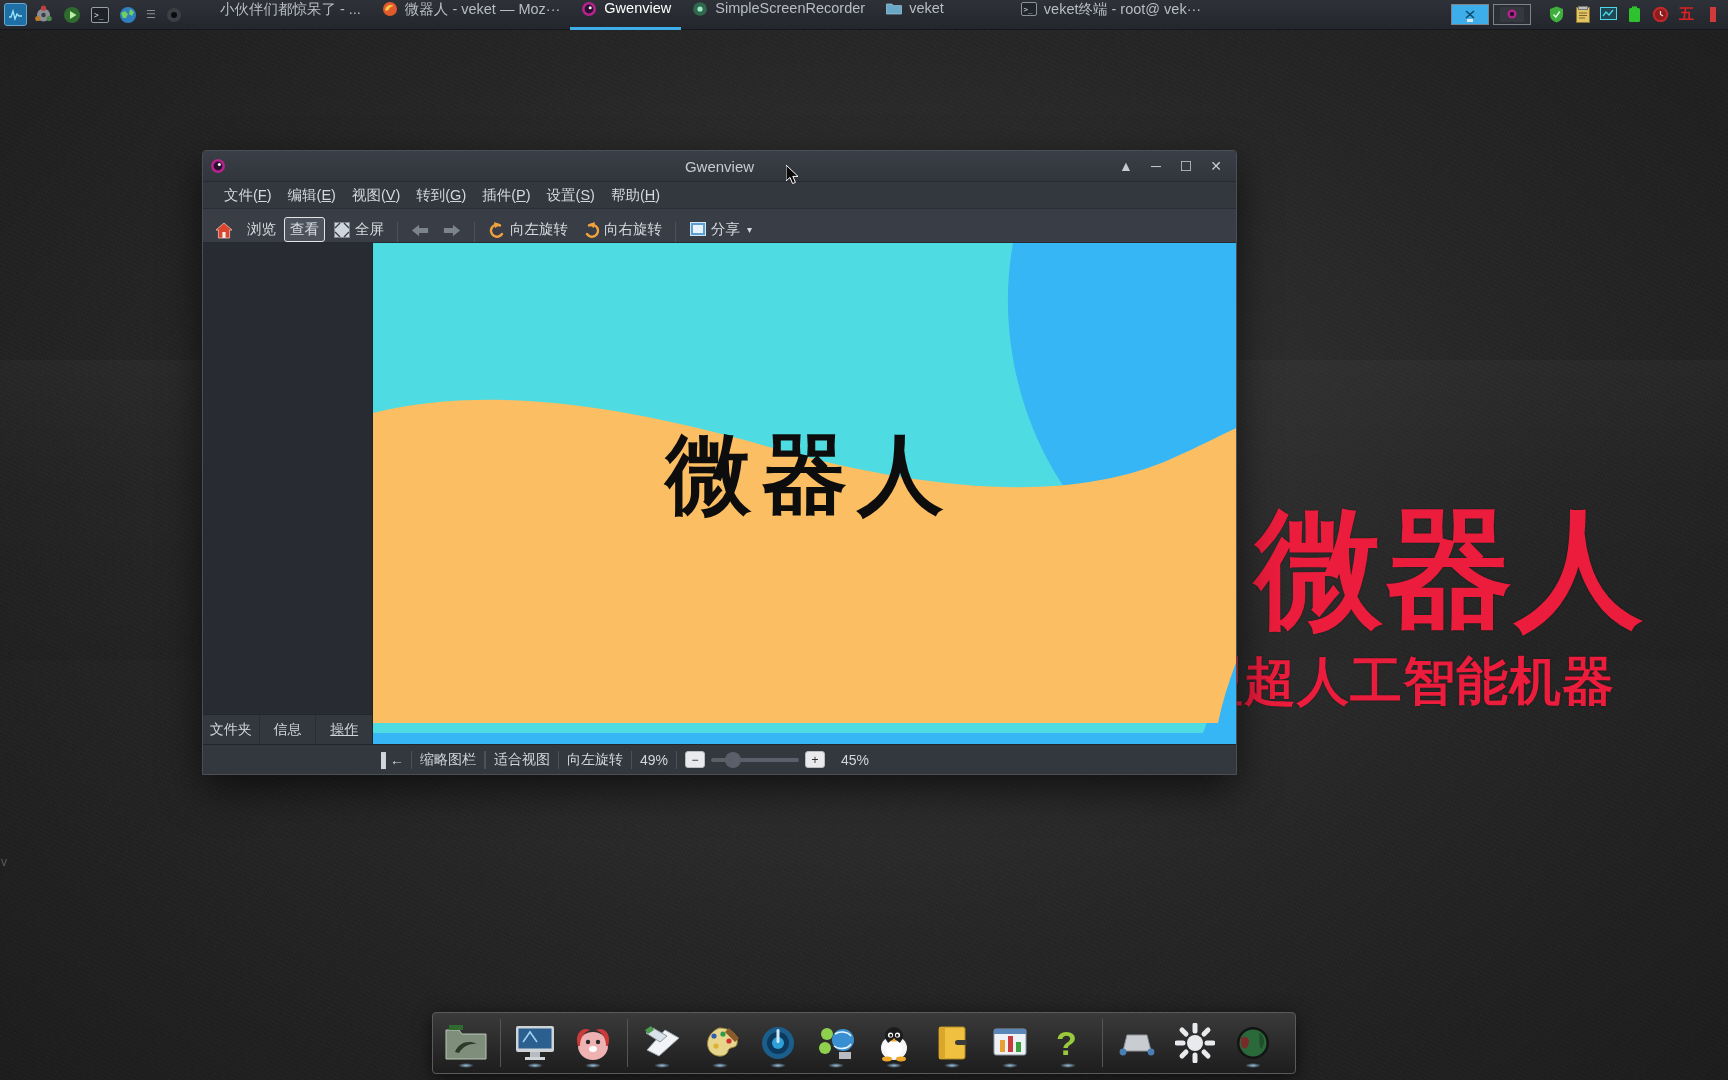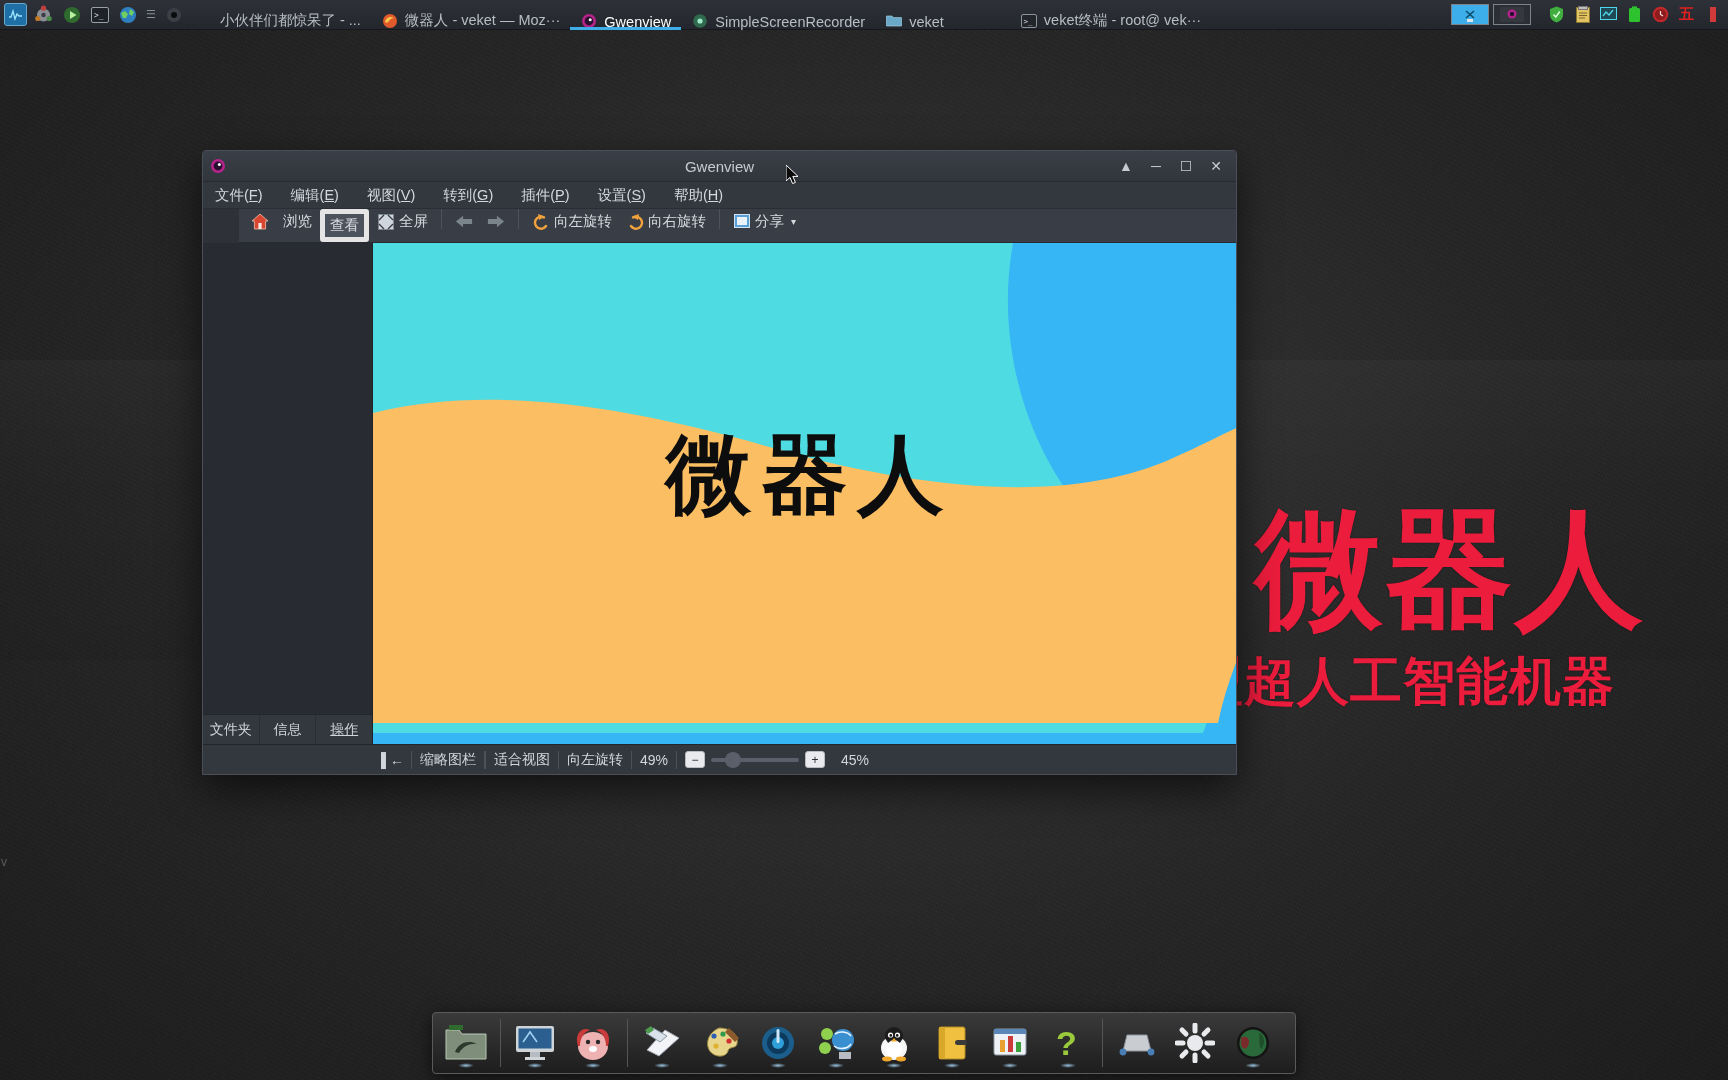--- a/index.html
+++ b/index.html
@@ -69,21 +69,21 @@
   .tb-launcher {
     width: 23px; height: 23px;
     border-radius: 3px;
     display: flex; align-items: center; justify-content: center;
     font-size: 14px; line-height: 1;
     cursor: pointer;
   }
   .tb-sep { color: #8a8f98; font-size: 11px; padding: 0 2px; }
   .tb-tasks { display: flex; align-items: center; height: 30px; flex: 1; }
   .tb-task {
-    display: flex; align-items: flex-end; gap: 6px;
+    display: flex; align-items: flex-start; gap: 6px;
     height: 30px; padding: 0 10px;
     color: #b9bdc4; font-size: 14.5px;
     white-space: nowrap; cursor: pointer;
     position: relative;
   }
   .tb-task.active { color: #ffffff; }
   .tb-task.active::after {
     content: ""; position: absolute; left: 0; right: 0; bottom: 0;
     height: 3px; background: #3daee9;
   }
@@ -136,46 +136,44 @@
     color: #c6cad1; font-size: 15px;
     pointer-events: none;
   }
   .gv-winbtns { margin-left: auto; display: flex; align-items: center; gap: 14px; padding-right: 6px; z-index:2; }
   .gv-winbtn { color: #c6cad1; font-size: 14px; cursor: pointer; width: 16px; text-align:center; line-height:1; }
 
   .gv-menubar {
     height: 27px;
     background: #33373e;
     display: flex; align-items: center;
-    padding-left: 4px;
+    padding-left: 13px;
     border-bottom: 1px solid #2a2d33;
-    gap: 12px;
   }
   .gv-menu {
     color: #d4d8de; font-size: 14.5px;
     padding: 3px 8px; cursor: pointer;
     white-space: nowrap;
   }
   .gv-menu u { text-decoration: underline; }
 
   .gv-toolbar {
     height: 34px;
     background: #393d45;
-    display: flex; align-items: flex-start;
+    display: flex; align-items: flex-end;
     gap: 2px; padding: 0 6px;
     border-bottom: 1px solid #262930;
-    margin-left: 36px;
   }
   .tbtn {
     display: flex; align-items: center; gap: 4px;
     color: #d6dae0; font-size: 14.5px;
     padding: 3px 6px; border-radius: 3px;
     cursor: pointer; white-space: nowrap;
   }
-  .tbtn.pressed { background: #4d535c; border: 5px solid #e5e5e5; padding: 2px 5px; }
+  .tbtn.pressed { background: #4d535c; border: 1px solid #e5e5e5; padding: 2px 5px; }
   .tb-icon { width: 18px; height: 18px; display:inline-flex; align-items:center; justify-content:center; font-size: 14px; }
   .tbar-sep { width: 1px; height: 20px; background: #4e535b; margin: 0 5px; }
 
   .gv-body { flex: 1; display: flex; min-height: 0; background: #2b2e34; }
   .gv-sidebar {
     width: 170px;
     background: #282b31;
     border-right: 1px solid #1f2228;
     display: flex; flex-direction: column;
   }

